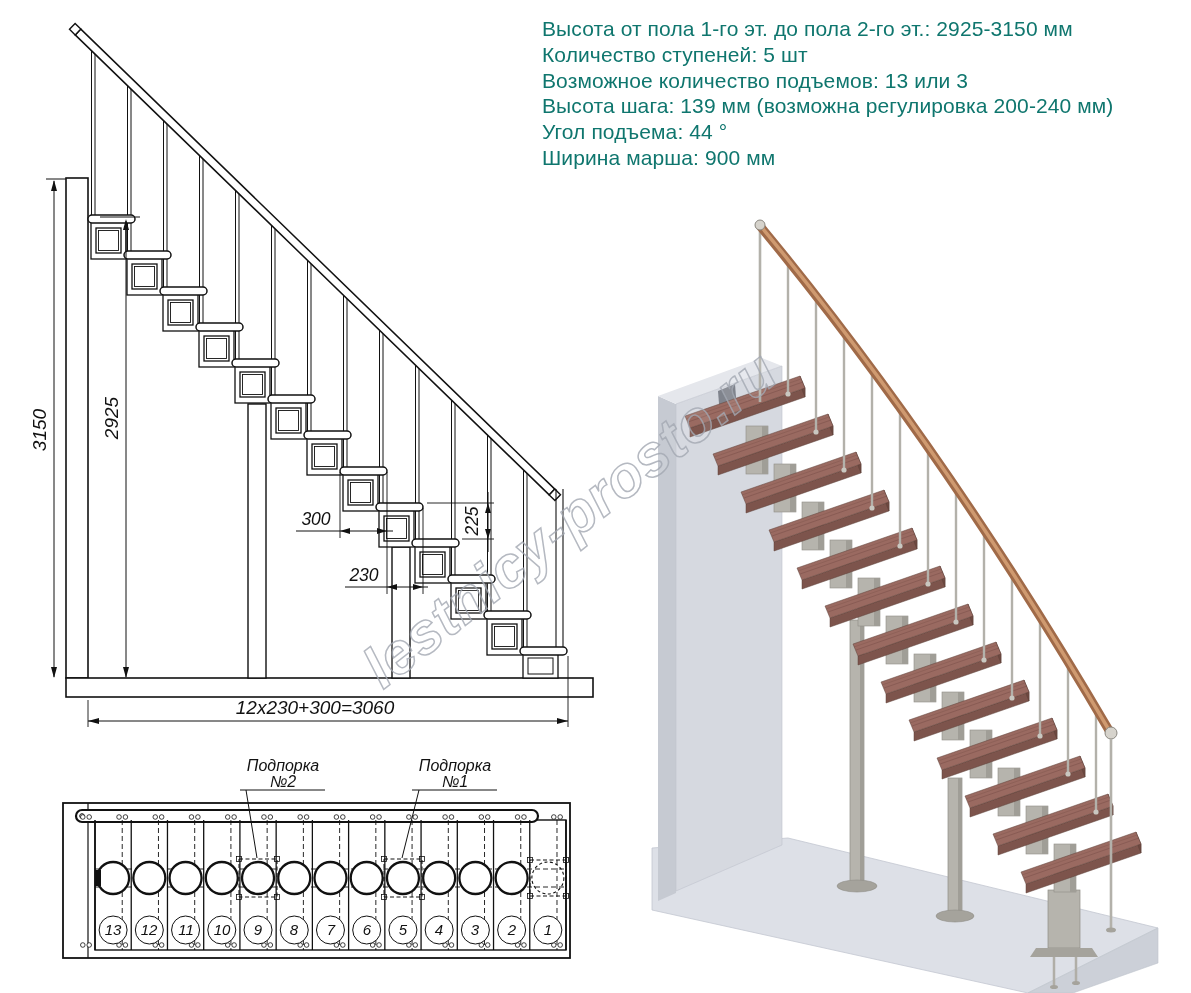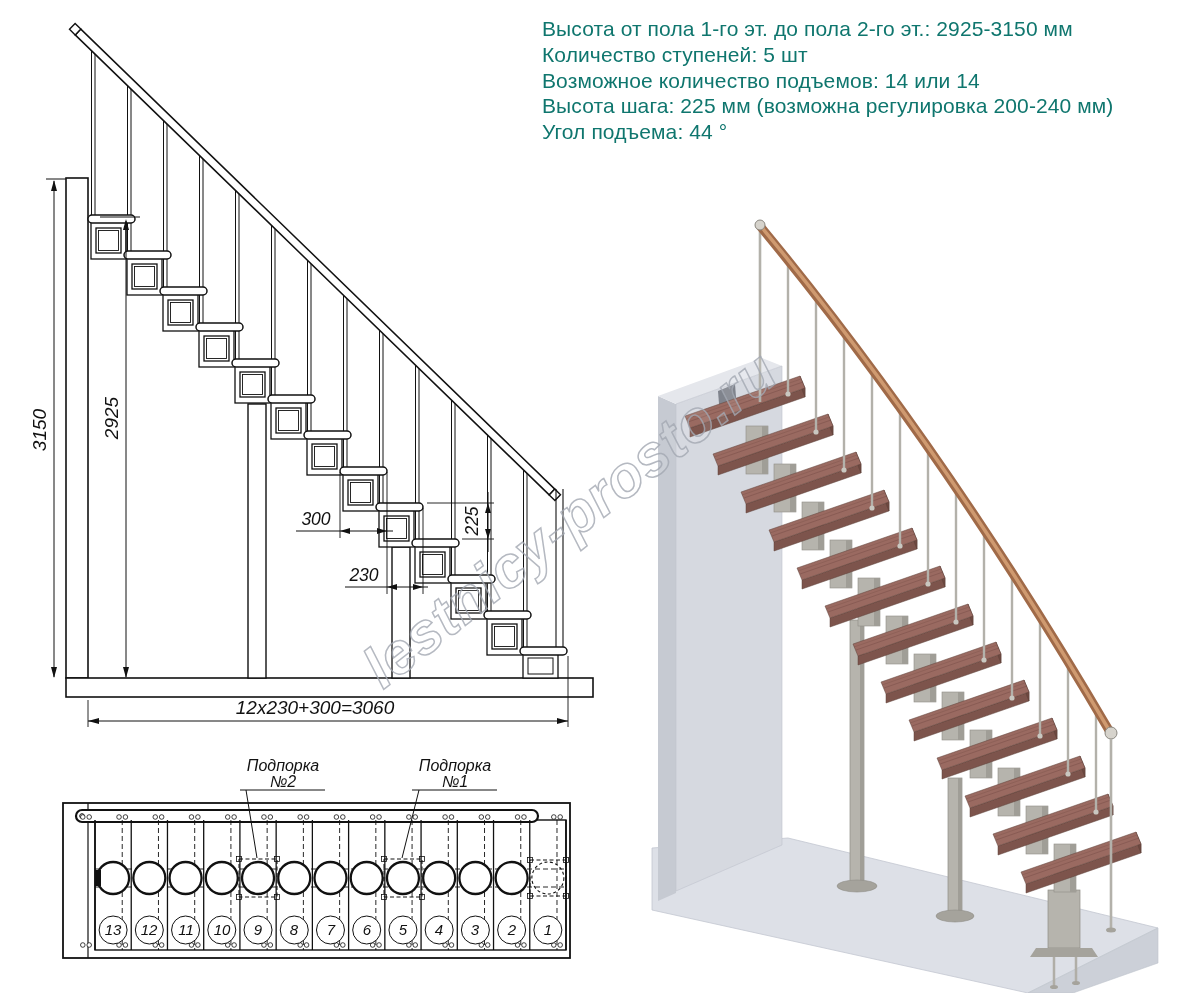--- a/index.html
+++ b/index.html
@@ -491,18 +491,19 @@
     <line x1="1111" y1="739" x2="1111" y2="928" stroke="#b3b1aa" stroke-width="2.6"></line>
     <ellipse cx="1111" cy="930" rx="5" ry="2.5" fill="#a5a39c"></ellipse>
   </g>
 
   <text class="wm" transform="translate(383,690) rotate(-38)" textLength="505" lengthAdjust="spacingAndGlyphs">lestnicy-prosto.ru</text>
 </svg>
 
 <div class="specs">
   <div class="spec-line">Высота от пола 1-го эт. до пола 2-го эт.: 2925-3150 мм</div>
   <div class="spec-line">Количество ступеней: 5 шт</div>
-  <div class="spec-line">Возможное количество подъемов: 14 или 14</div>
-  <div class="spec-line">Высота шага: 225 мм (возможна регулировка 200-240 мм)</div>
+  <div class="spec-line">Возможное количество подъемов: 13 или 3</div>
+  <div class="spec-line">Высота шага: 139 мм (возможна регулировка 200-240 мм)</div>
   <div class="spec-line">Угол подъема: 44 °</div>
+  <div class="spec-line">Ширина марша: 900 мм</div>
 </div>
 
 </div>
 
 </body></html>

